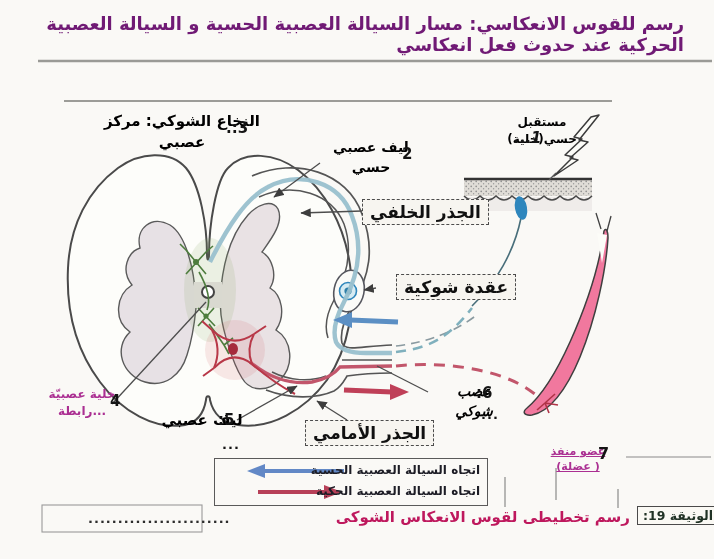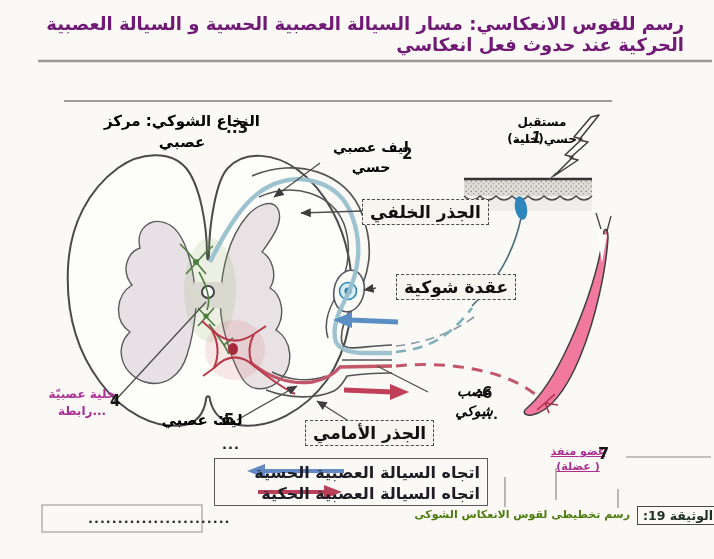--- a/index.html
+++ b/index.html
@@ -8,25 +8,25 @@
   .lbl{position:absolute;font-weight:bold;direction:rtl;text-align:center;line-height:1.4;}
   .purple{color:#000000;margin-left:32px;}
   .magenta{color:#ab2f92;}
   .num{position:absolute;color:#141414;font-weight:bold;direction:ltr;font-size:15px;line-height:1;}
   .dots{position:absolute;color:#141414;font-weight:bold;font-size:13px;line-height:1;letter-spacing:1px;}
   .dbox{position:absolute;border:1.6px dashed #4c4c4c;background:#f7f5f0;font-size:17px;
         font-weight:bold;color:#101010;padding:2px 7px;direction:rtl;white-space:nowrap;}
   #title{position:absolute;top:13px;left:36px;width:648px;direction:rtl;
          font-size:18px;font-weight:bold;color:#701a75;}
   #legend-box{position:absolute;left:214px;top:458px;width:272px;height:46px;border:1.3px solid #5a5a5a;}
-  .legend-text{position:absolute;right:7px;direction:rtl;font-size:16px;font-weight:bold;color:#1d1d26;white-space:nowrap;}
+  .legend-text{position:absolute;right:7px;direction:rtl;font-size:12px;font-weight:bold;color:#1d1d26;white-space:nowrap;}
   #caption-doc{position:absolute;left:637px;top:506px;border:1.3px solid #4a4a4a;padding:1px 5px;
          font-size:12.5px;font-weight:bold;color:#203225;direction:rtl;white-space:nowrap;background:#faf9f4;}
   #caption-text{position:absolute;left:290px;top:508px;width:340px;text-align:right;direction:rtl;
-         font-size:11px;font-weight:bold;color:#4d7c0f;}
+         font-size:15px;font-weight:bold;color:#be185d;}
   #caption-dots{position:absolute;left:88px;top:511px;color:#2c2c2c;font-size:13px;font-weight:bold;letter-spacing:1px;}
   svg{position:absolute;top:0;left:0;}
   .textlayer{z-index:2;}
 </style>
 </head>
 <body>
 
 <div id="page">
 
   <svg width="714" height="559" viewBox="0 0 714 559">

